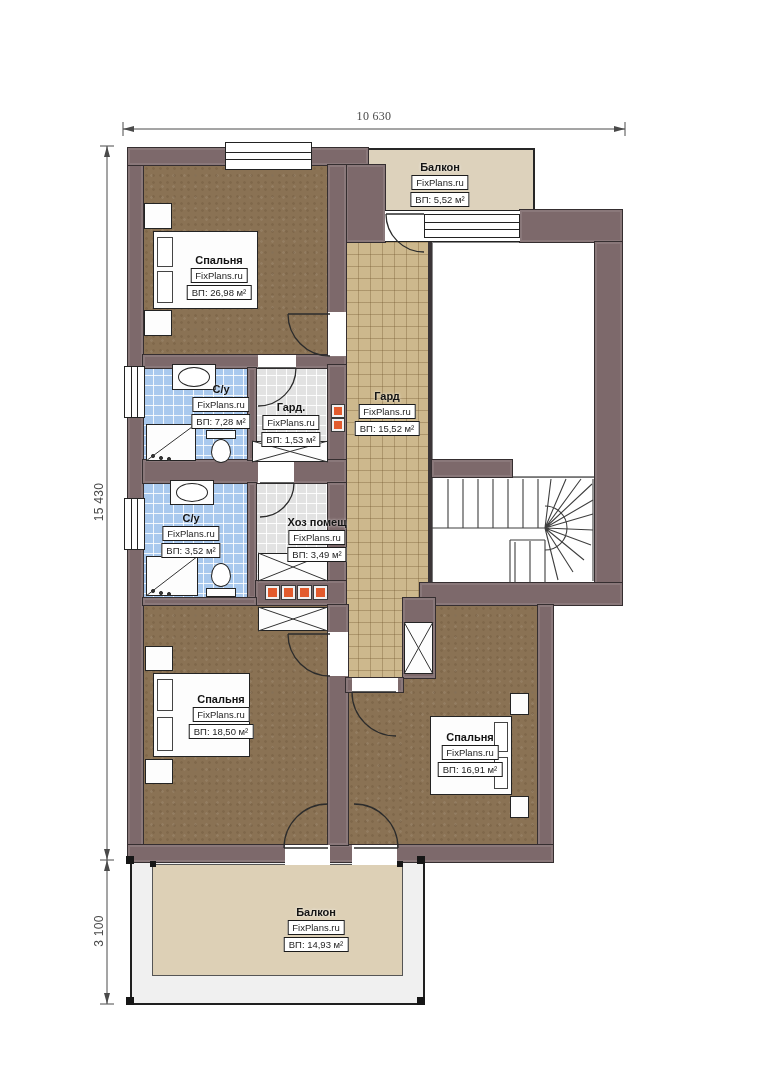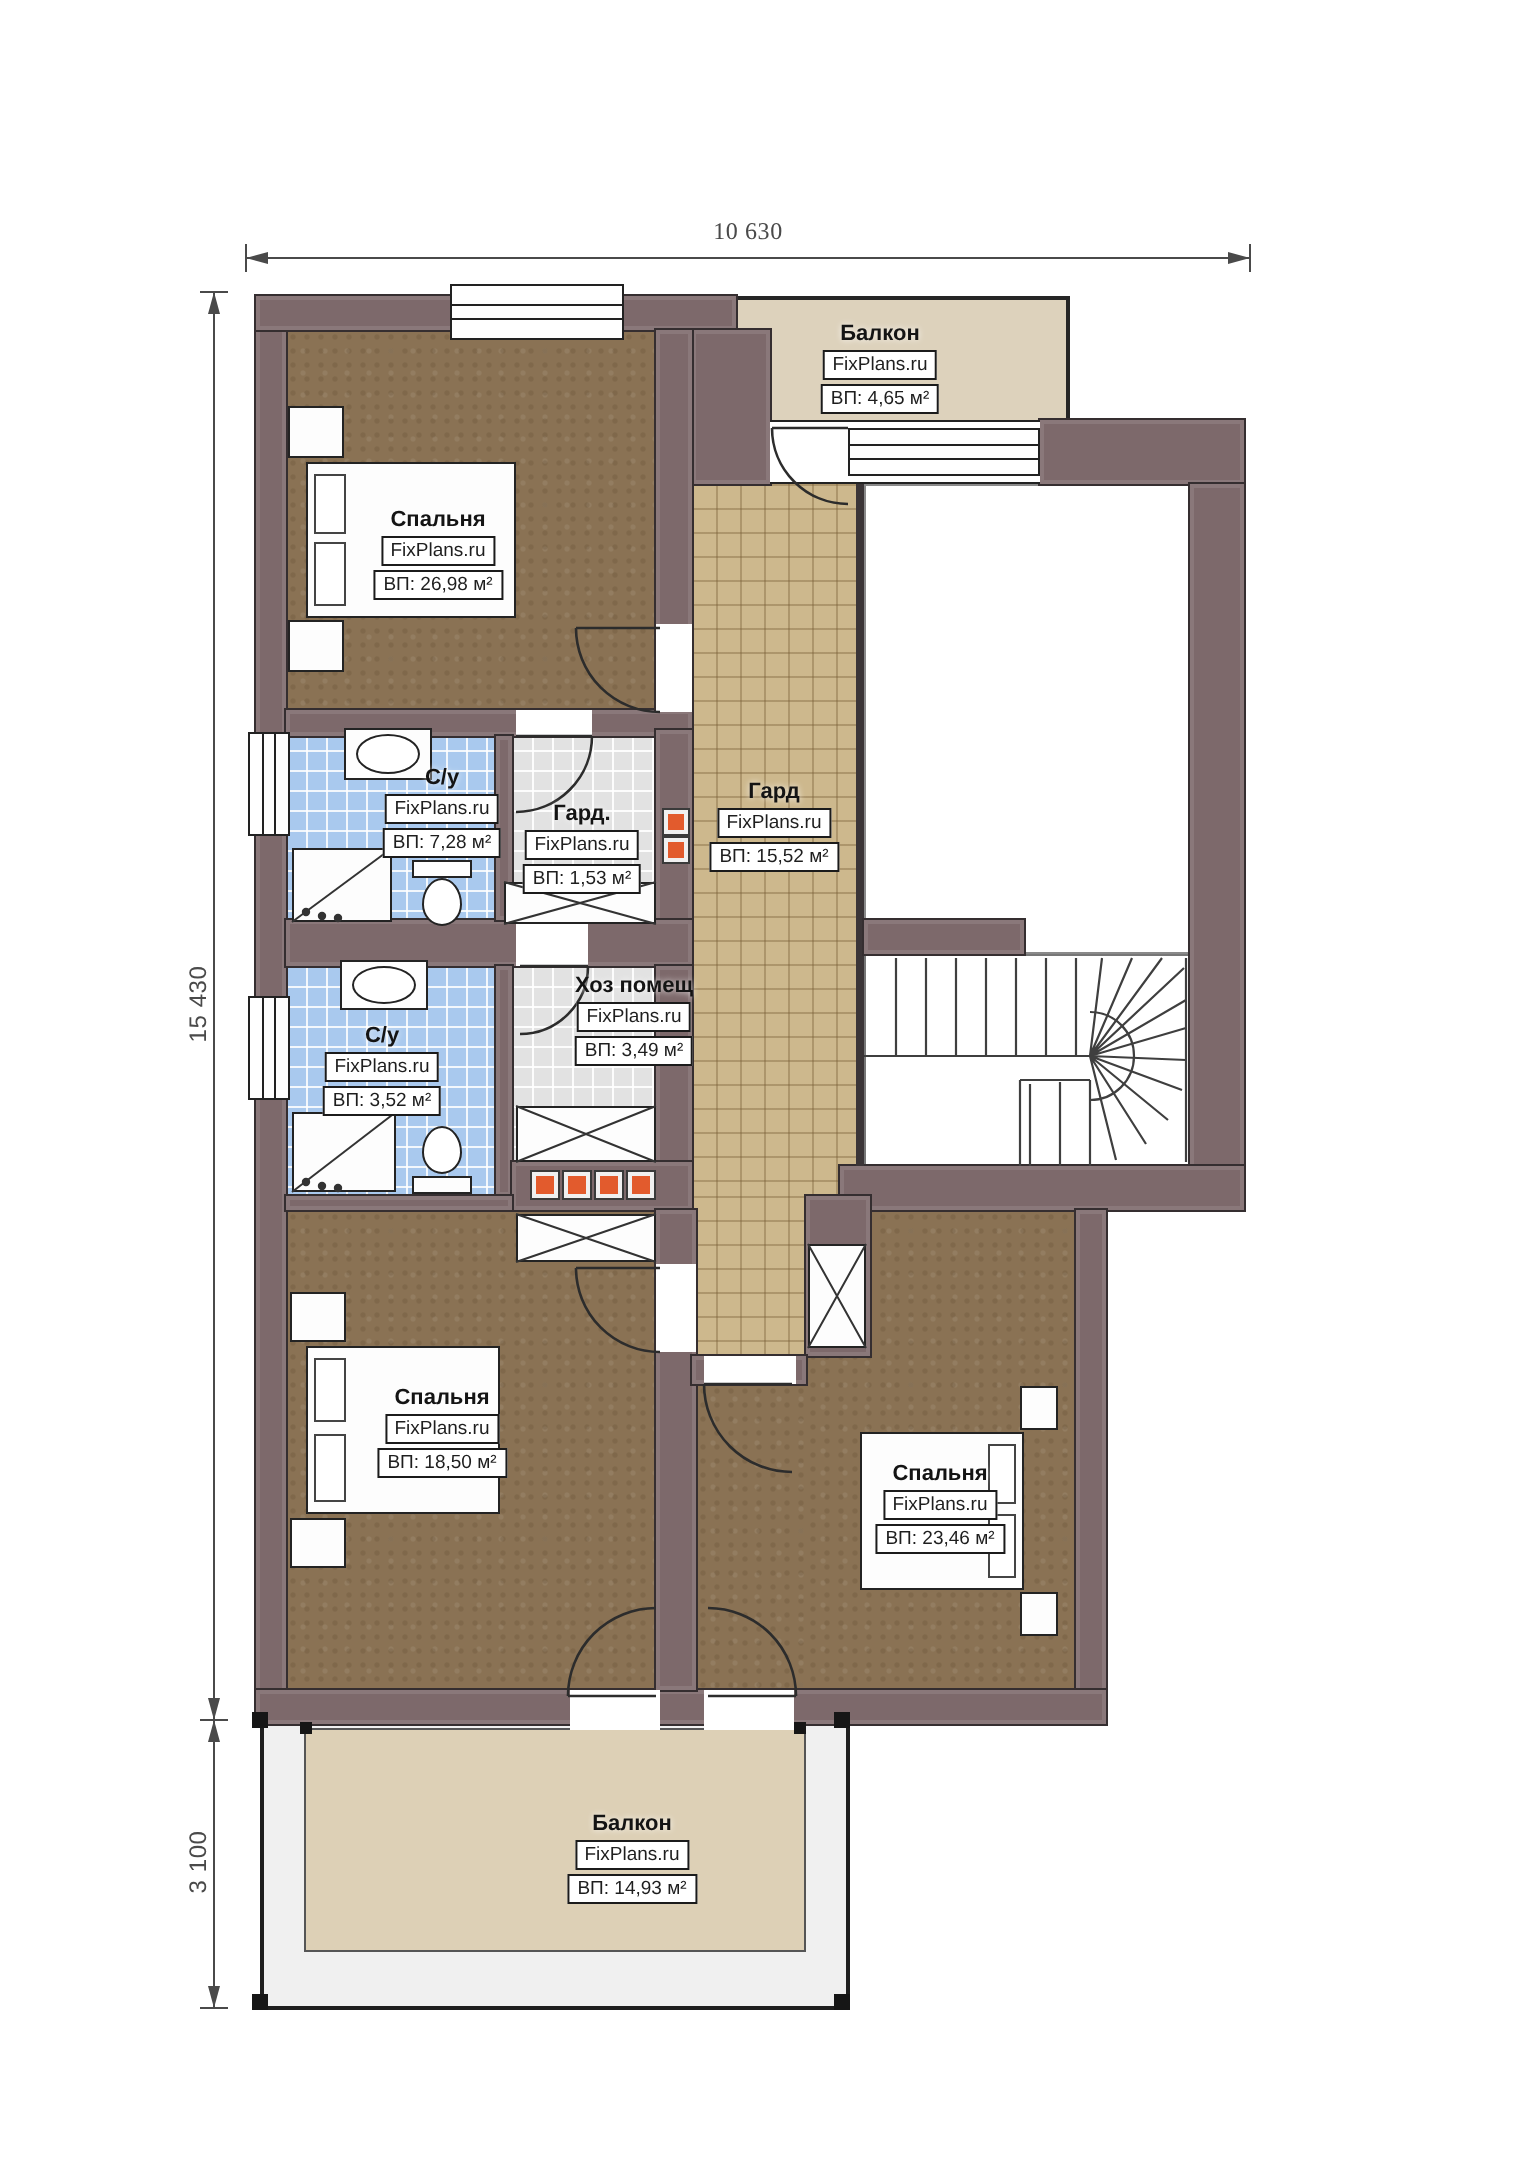--- a/index.html
+++ b/index.html
@@ -214,21 +214,21 @@
       <polygon points="107,146 104,157 110,157"></polygon>
       <polygon points="107,860 104,849 110,849"></polygon>
       <polygon points="107,860 104,871 110,871"></polygon>
       <polygon points="107,1004 104,993 110,993"></polygon>
     </g>
   </svg>
 
   <div class="rlabel" style="left:440px;top:184px;">
     <div class="rname">Балкон</div>
     <div class="rbox">FixPlans.ru</div>
-    <div class="rbox">ВП: 4,65 м²</div>
+    <div class="rbox">ВП: 5,52 м²</div>
   </div>
   <div class="rlabel" style="left:219px;top:277px;">
     <div class="rname">Спальня</div>
     <div class="rbox">FixPlans.ru</div>
     <div class="rbox">ВП: 26,98 м²</div>
   </div>
   <div class="rlabel" style="left:221px;top:406px;">
     <div class="rname">С/у</div>
     <div class="rbox">FixPlans.ru</div>
     <div class="rbox">ВП: 7,28 м²</div>
@@ -236,39 +236,39 @@
   <div class="rlabel" style="left:291px;top:424px;">
     <div class="rname">Гард.</div>
     <div class="rbox">FixPlans.ru</div>
     <div class="rbox">ВП: 1,53 м²</div>
   </div>
   <div class="rlabel" style="left:387px;top:413px;">
     <div class="rname">Гард</div>
     <div class="rbox">FixPlans.ru</div>
     <div class="rbox">ВП: 15,52 м²</div>
   </div>
-  <div class="rlabel" style="left:317px;top:510px;">
+  <div class="rlabel" style="left:317px;top:539px;">
     <div class="rname">Хоз помещ</div>
     <div class="rbox">FixPlans.ru</div>
     <div class="rbox">ВП: 3,49 м²</div>
   </div>
   <div class="rlabel" style="left:191px;top:535px;">
     <div class="rname">С/у</div>
     <div class="rbox">FixPlans.ru</div>
     <div class="rbox">ВП: 3,52 м²</div>
   </div>
   <div class="rlabel" style="left:221px;top:716px;">
     <div class="rname">Спальня</div>
     <div class="rbox">FixPlans.ru</div>
     <div class="rbox">ВП: 18,50 м²</div>
   </div>
   <div class="rlabel" style="left:470px;top:754px;">
     <div class="rname">Спальня</div>
     <div class="rbox">FixPlans.ru</div>
-    <div class="rbox">ВП: 23,46 м²</div>
+    <div class="rbox">ВП: 16,91 м²</div>
   </div>
   <div class="rlabel" style="left:316px;top:929px;">
     <div class="rname">Балкон</div>
     <div class="rbox">FixPlans.ru</div>
     <div class="rbox">ВП: 14,93 м²</div>
   </div>
 
   <div class="dim" style="left:374px;top:116px;font-family:Liberation Serif, serif;">10 630</div>
   <div class="dim dim-v" style="left:99px;top:502px;">15 430</div>
   <div class="dim dim-v" style="left:99px;top:931px;">3 100</div>

